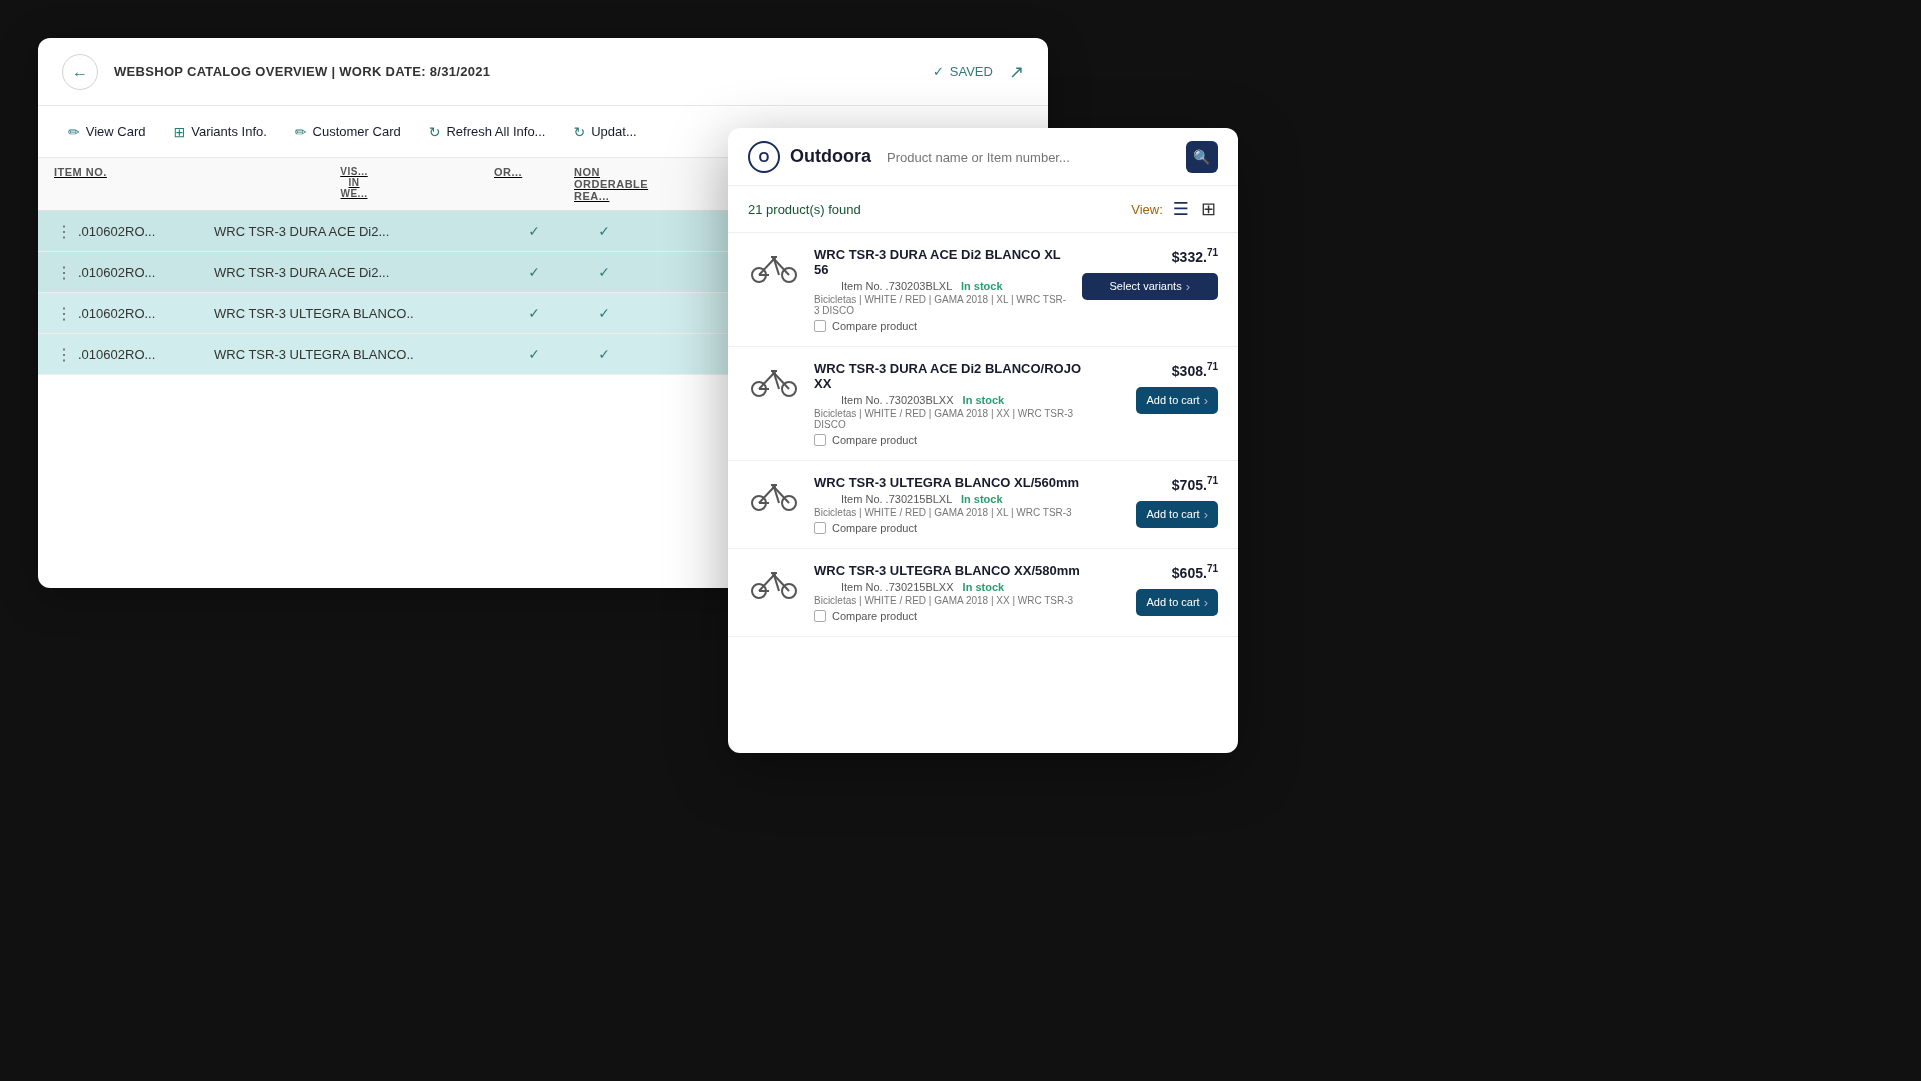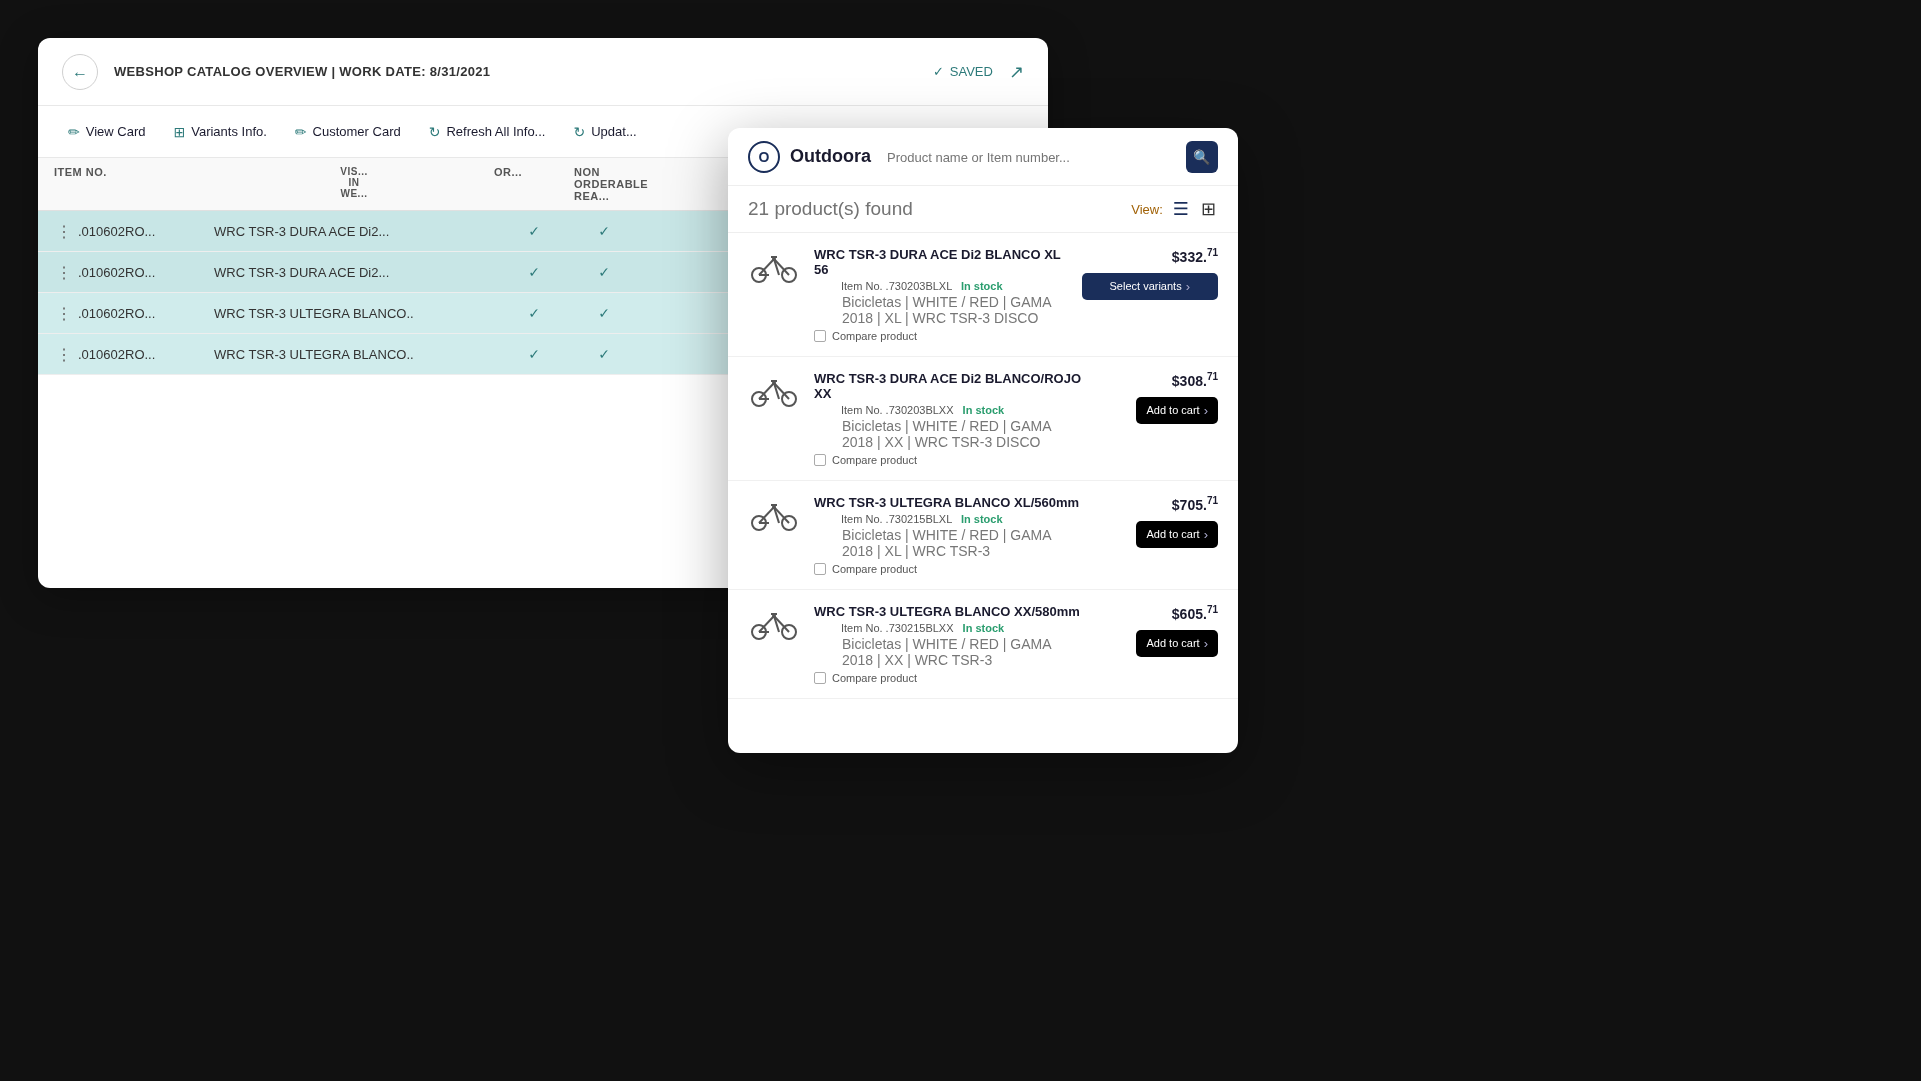--- a/index.html
+++ b/index.html
@@ -111,20 +111,21 @@
     .table-container {
       overflow: hidden;
     }
 
     .table-header {
       display: grid;
       grid-template-columns: 160px 280px 80px 60px 200px;
       padding: 8px 16px;
       background: #f9f9f9;
       border-bottom: 1px solid #e0e0e0;
+      text-decoration: underline;
     }
 
     .table-header-cell {
       font-size: 11px;
       font-weight: 700;
       color: #555;
       letter-spacing: 0.5px;
       text-transform: uppercase;
     }
 
@@ -249,22 +250,22 @@
 
     .popup-subheader {
       display: flex;
       align-items: center;
       justify-content: space-between;
       padding: 10px 20px;
       border-bottom: 1px solid #eee;
     }
 
     .products-found {
-      font-size: 19px;
-      color: #737373;
+      font-size: 13px;
+      color: #14532d;
       font-weight: 500;
     }
 
     .view-toggle {
       display: flex;
       align-items: center;
       gap: 8px;
     }
 
     .view-label {
@@ -335,24 +336,23 @@
     }
 
     .in-stock {
       color: #2a9d6e;
       font-weight: 600;
       font-size: 11px;
       margin-left: 6px;
     }
 
     .product-tags {
-      font-size: 14px;
+      font-size: 10px;
       color: #777;
       margin-bottom: 4px;
-      margin-left: 28px;
     }
 
     .compare-row {
       display: flex;
       align-items: center;
       gap: 6px;
       font-size: 11px;
       color: #555;
     }
 
@@ -391,21 +391,21 @@
       padding: 6px 28px;
       font-size: 11px;
       cursor: pointer;
       display: flex;
       align-items: center;
       gap: 4px;
       white-space: nowrap;
     }
 
     .add-to-cart-btn {
-      background: #000000;
+      background: #0c4a6e;
       color: #fff;
       border: none;
       border-radius: 5px;
       padding: 6px 10px;
       font-size: 11px;
       cursor: pointer;
       display: flex;
       align-items: center;
       gap: 4px;
       white-space: nowrap;

